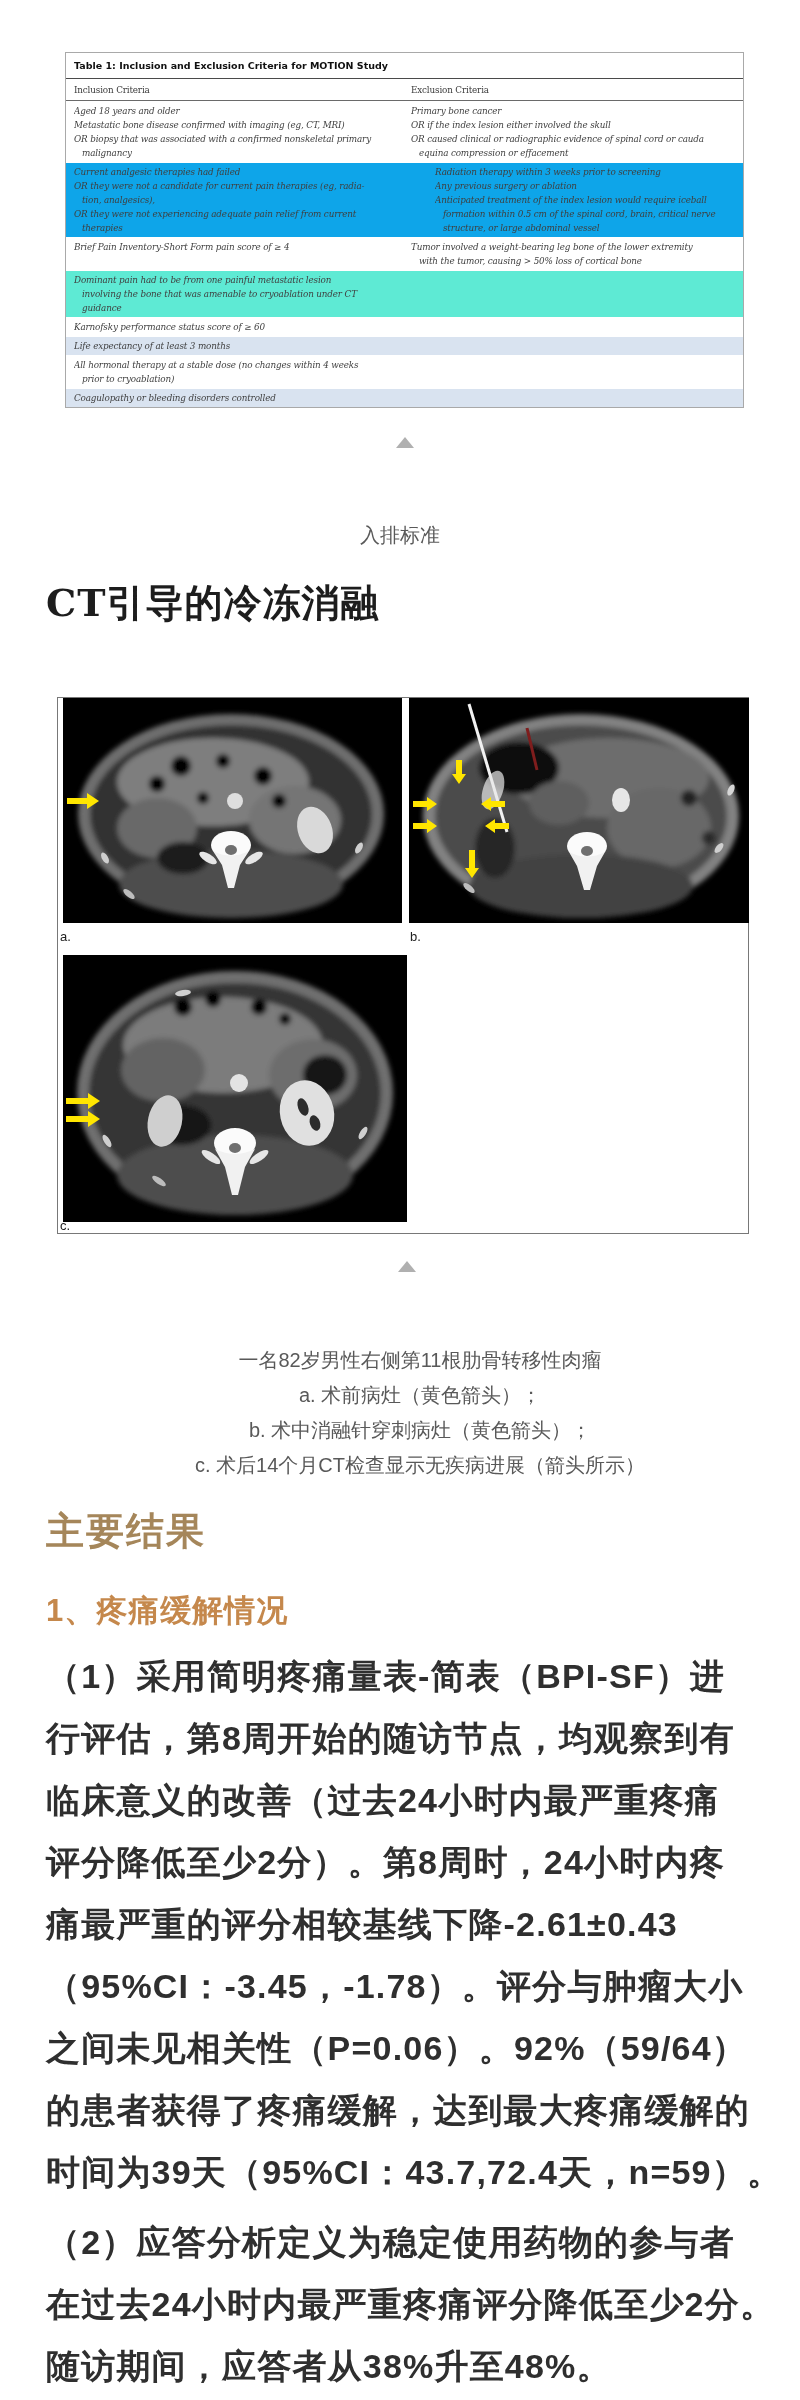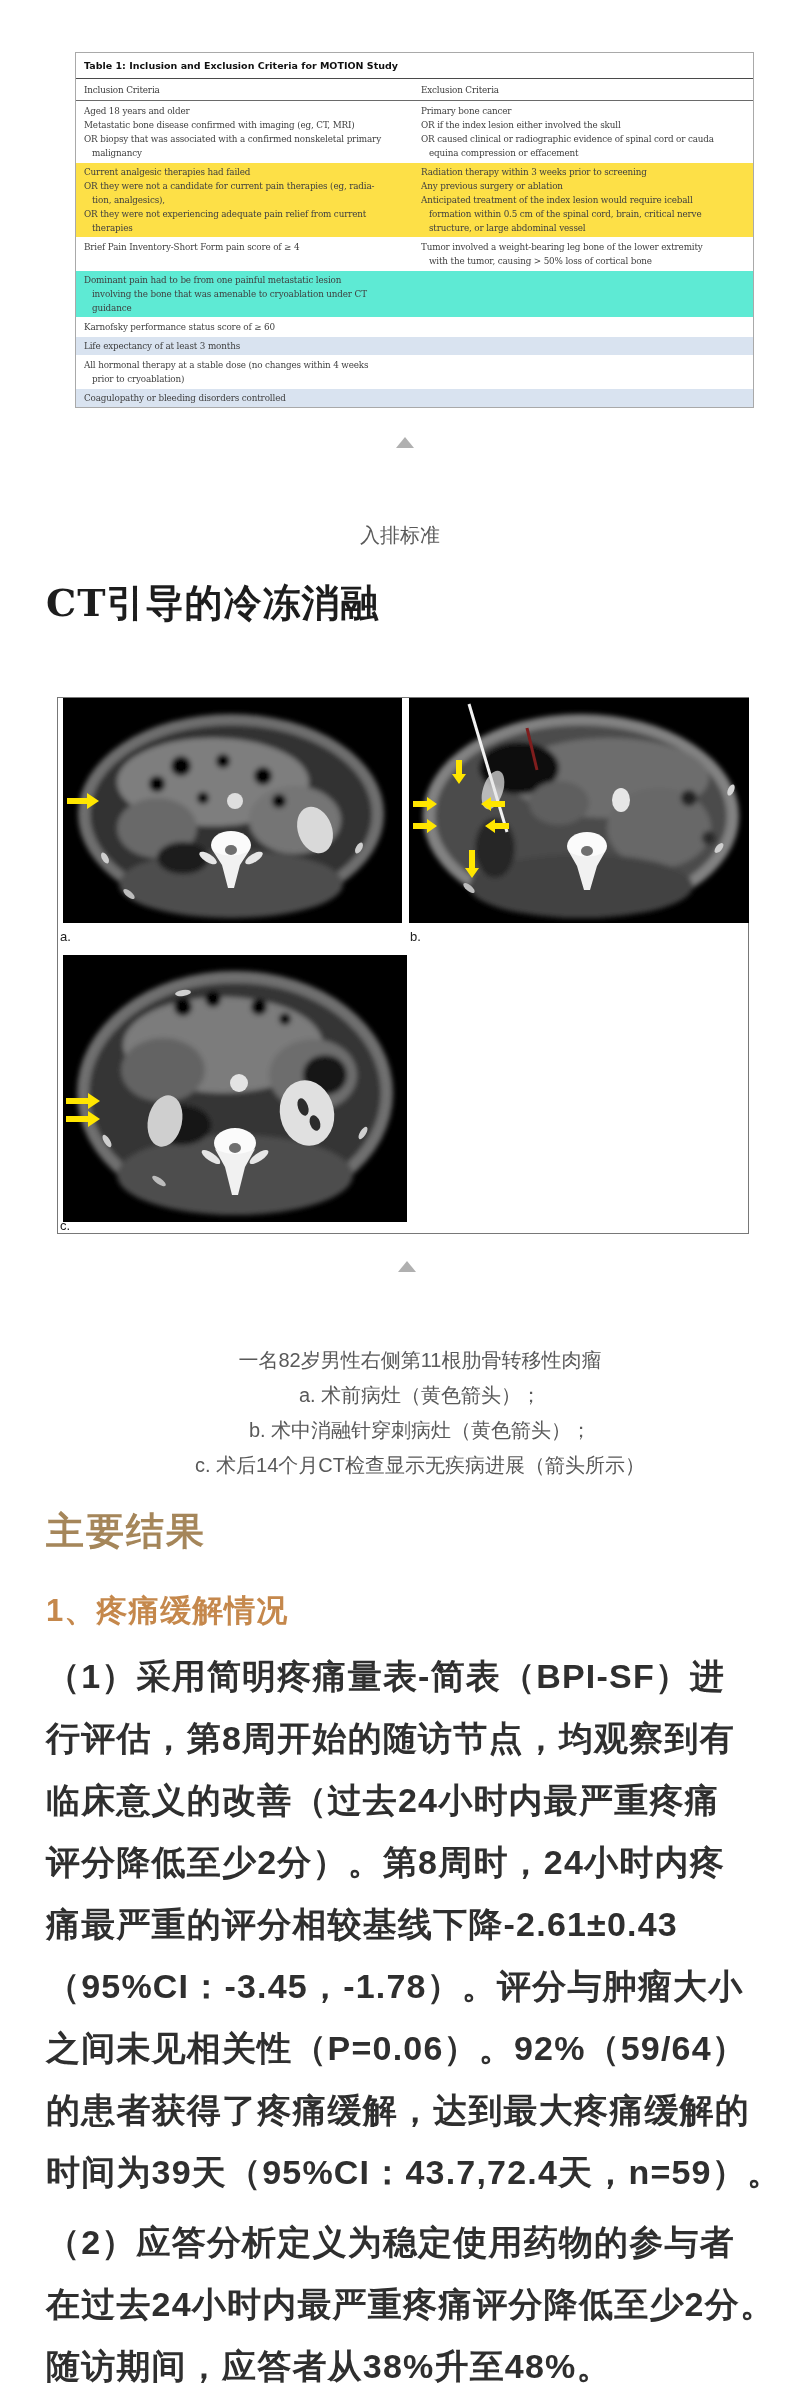--- a/index.html
+++ b/index.html
@@ -5,33 +5,33 @@
   html,body{margin:0;padding:0;}
   body{
     width:800px;height:2400px;background:#ffffff;position:relative;overflow:hidden;
     font-family:"Liberation Sans","DejaVu Sans",sans-serif;
   }
   
   .tbl{
     position:absolute;left:65px;top:52px;width:679px;box-sizing:border-box;
     border:1px solid #a9a9a9;background:#fff;
     font-family:"DejaVu Serif",serif;color:#3f3f3f;
-    font-size:8.8px;line-height:14px;letter-spacing:-0.15px;margin-left:10px;
+    font-size:8.8px;line-height:14px;letter-spacing:-0.15px;
   }
   .tbl-title{
     font-family:"DejaVu Sans","Liberation Sans",sans-serif;font-weight:bold;
     font-size:9.5px;color:#101010;letter-spacing:0;
     padding:6px 8px 5px 8px;border-bottom:1.5px solid #4a4a4a;
   }
   .tbl-head{display:flex;padding:4px 8px 3px 8px;border-bottom:1px solid #6a6a6a;color:#3a3a3a;}
   .tbl .c1{width:337px;box-sizing:border-box;padding-right:4px;flex-shrink:0;}
   .tbl .c2{flex:1;min-width:0;}
   .band{display:flex;padding:3px 8px;overflow:hidden;}
   .band.shaded{background:#d9e3f0;padding:2px 8px;}
-  .band .ln{white-space:pre;overflow:hidden;}
+  .band .ln{white-space:pre;overflow:hidden;font-style:italic;}
   
   .tri{
     position:absolute;width:0;height:0;
     border-left:9px solid transparent;border-right:9px solid transparent;
     border-bottom:11px solid #b0b0b0;
   }
   .gray-caption{
     position:absolute;left:0;width:800px;text-align:center;
     color:#595959;font-size:20px;line-height:35px;margin-top:48px;
   }
@@ -89,21 +89,21 @@
           <div class="ln">OR biopsy that was associated with a confirmed nonskeletal primary</div>
           <div class="ln">   malignancy</div>
         </div>
         <div class="c2">
           <div class="ln">Primary bone cancer</div>
           <div class="ln">OR if the index lesion either involved the skull</div>
           <div class="ln">OR caused clinical or radiographic evidence of spinal cord or cauda</div>
           <div class="ln">   equina compression or effacement</div>
         </div>
       </div>
-      <div class="band shaded" style="background: #fde047;">
+      <div class="band shaded" style="background: #0ea5e9; gap: 24px;">
         <div class="c1">
           <div class="ln">Current analgesic therapies had failed</div>
           <div class="ln">OR they were not a candidate for current pain therapies (eg, radia-</div>
           <div class="ln">   tion, analgesics),</div>
           <div class="ln">OR they were not experiencing adequate pain relief from current</div>
           <div class="ln">   therapies</div>
         </div>
         <div class="c2">
           <div class="ln">Radiation therapy within 3 weeks prior to screening</div>
           <div class="ln">Any previous surgery or ablation</div>

